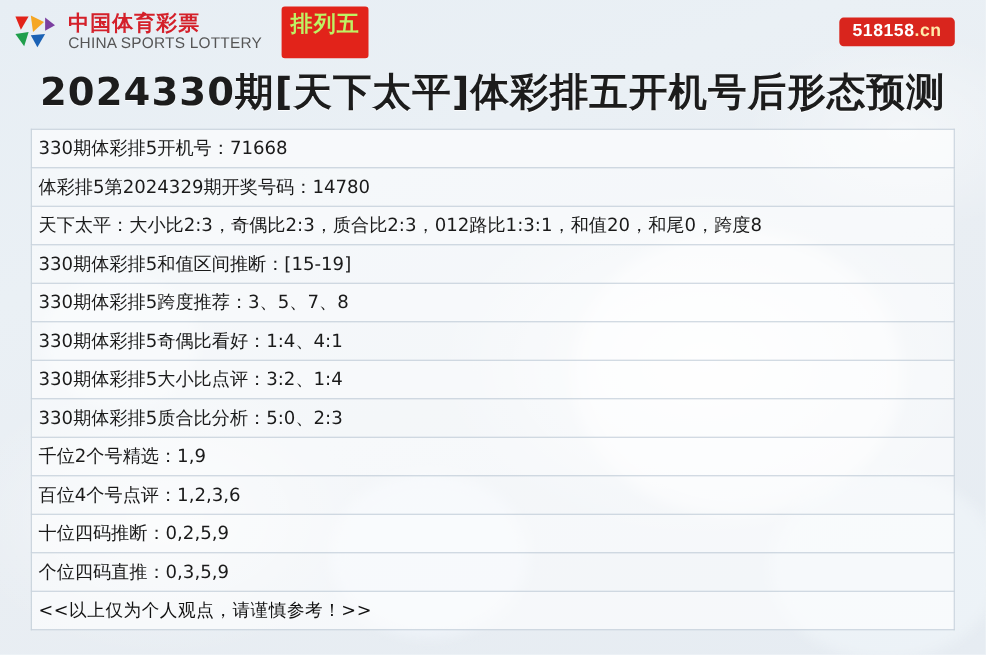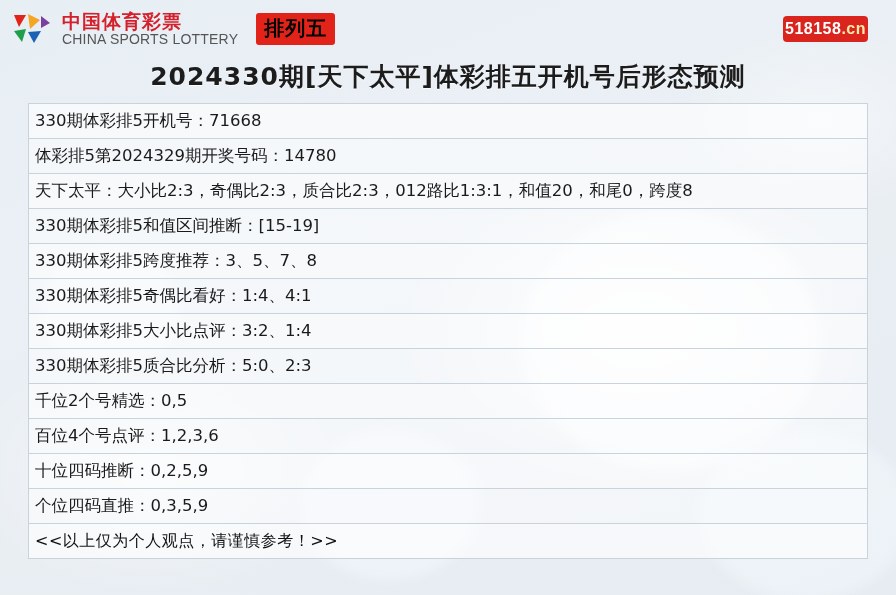--- a/index.html
+++ b/index.html
@@ -69,47 +69,47 @@
   }
   .logo-en {
     font-size: 14px;
     color: #555;
     letter-spacing: 0.2px;
     font-family: "Liberation Sans", sans-serif;
   }
   .game-badge {
     margin-left: 10px;
     background: #e2231a;
-    color: #000000;
+    color: #bef264;
     font-size: 20px;
     font-weight: bold;
-    padding: 2px 8px 3px 8px;
+    padding: 2px 8px 18px 8px;
     border-radius: 3px;
     letter-spacing: 1px;
     font-family: "DejaVu Sans", "Liberation Sans", sans-serif;
   }
   .site-badge {
     margin-left: auto;
     background: #d9251d;
     color: #ffffff;
     font-size: 16px;
     font-weight: bold;
-    padding: 4px 2px;
+    padding: 4px 12px;
     border-radius: 4px;
     letter-spacing: 0.5px;
     font-family: "Liberation Sans", sans-serif;
     margin-right: 18px;
   }
   .site-badge .dot-cn { color: #ffe9a8; }
 
   .title {
     position: relative;
     z-index: 3;
     text-align: center;
-    font-size: 25px;
+    font-size: 35px;
     font-weight: bold;
     color: #1c1c1c;
     letter-spacing: 1px;
     margin: 2px 0 10px 0;
     font-family: "DejaVu Sans", "Liberation Sans", sans-serif;
     text-shadow: 0 1px 0 rgba(255,255,255,0.8);
   }
 
   .table-wrap {
     position: relative;
@@ -198,21 +198,21 @@
         <tr>
             <td>330期体彩排5奇偶比看好：1:4、4:1</td>
           </tr>
         <tr>
             <td>330期体彩排5大小比点评：3:2、1:4</td>
           </tr>
         <tr>
             <td>330期体彩排5质合比分析：5:0、2:3</td>
           </tr>
         <tr>
-            <td>千位2个号精选：0,5</td>
+            <td>千位2个号精选：1,9</td>
           </tr>
         <tr>
             <td>百位4个号点评：1,2,3,6</td>
           </tr>
         <tr>
             <td>十位四码推断：0,2,5,9</td>
           </tr>
         <tr>
             <td>个位四码直推：0,3,5,9</td>
           </tr>

